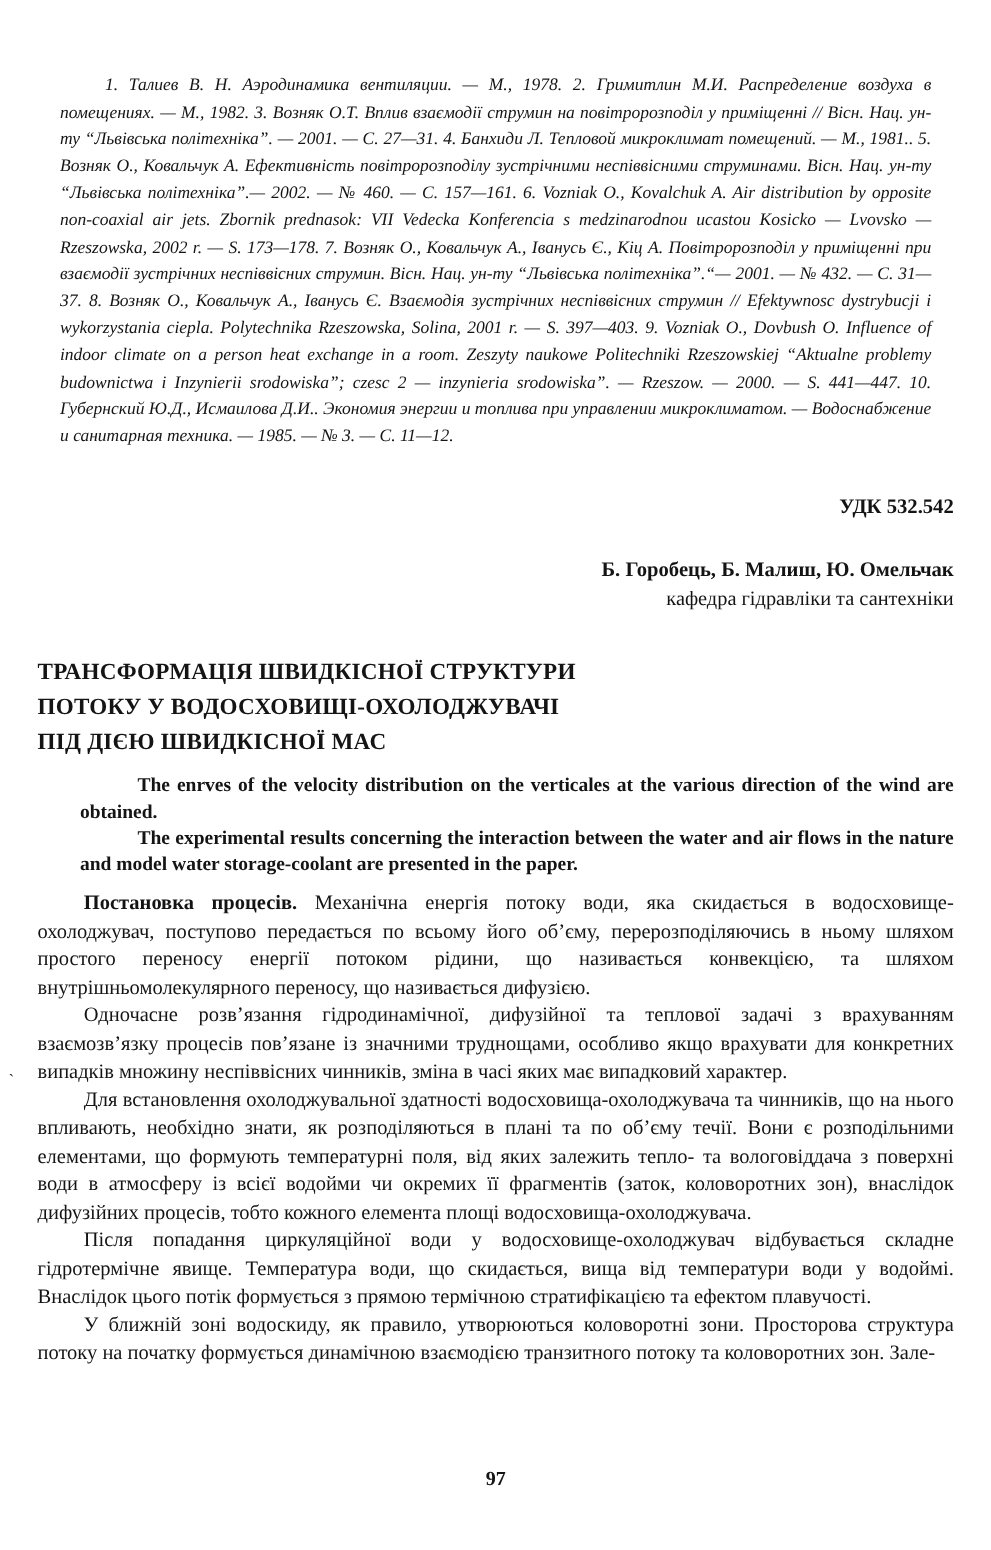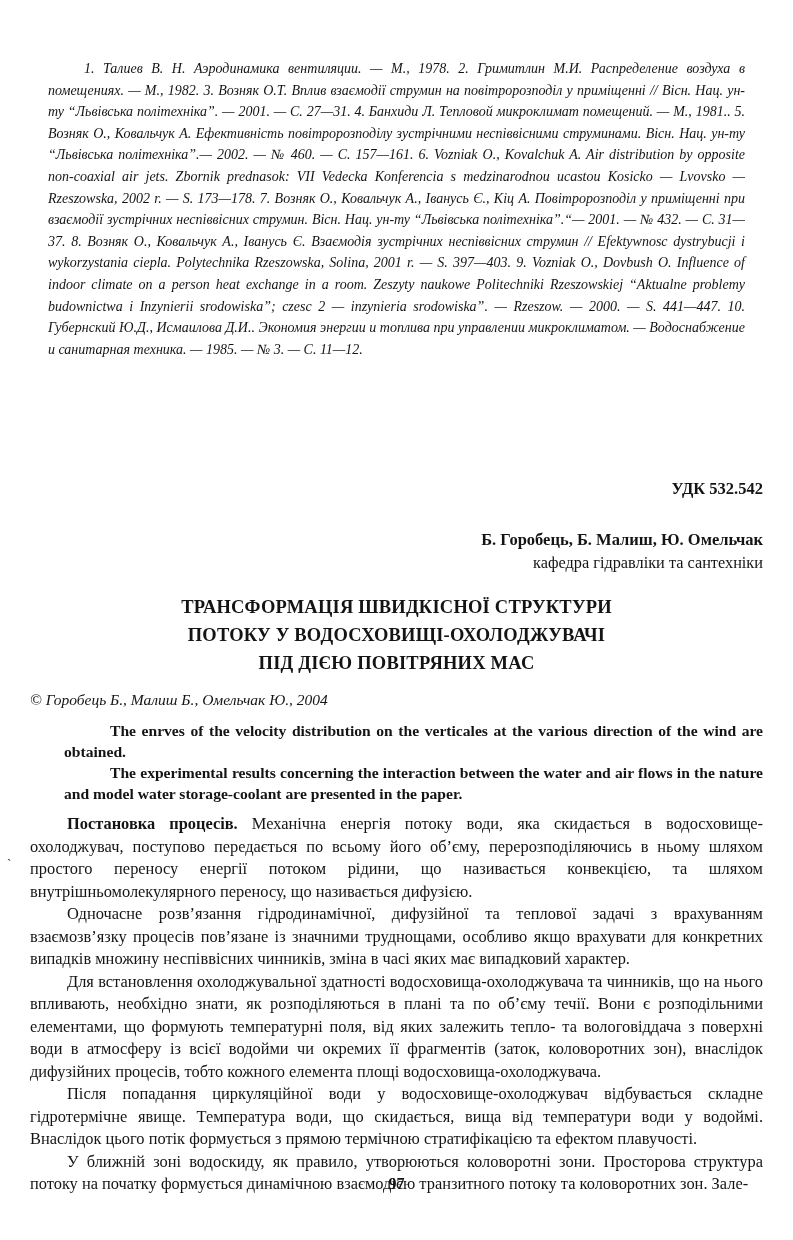--- a/index.html
+++ b/index.html
@@ -17,41 +17,40 @@
   }
   .refs {
     font-style: italic;
     font-size: 14px;
     line-height: 21.6px;
     text-align: justify;
     text-indent: 36px;
     margin: 18px;
   }
   .udk {
-    margin-top: 118px;
+    margin-top: 34px;
     text-align: right;
     font-weight: bold;
     font-size: 16.5px;
     line-height: 22px;
   }
   .authors {
     margin-top: 28px;
     text-align: right;
     font-weight: bold;
     font-size: 16.5px;
     line-height: 24px;
   }
   .affil {
     text-align: right;
     font-size: 16.3px;
     line-height: 22px;
   }
   .title {
-    margin-top: 19px;
-    text-align: center;
+    margin-top: 34px;
     font-weight: bold;
     font-size: 18.5px;
     line-height: 28px;
     letter-spacing: 0.2px;
   }
   .copyright {
     margin-top: 13px;
     font-style: italic;
     font-size: 15.5px;
     line-height: 20px;
@@ -102,24 +101,23 @@
   <p class="refs">1. Талиев В. Н. Аэродинамика вентиляции. — М., 1978. 2. Гримитлин М.И. Распределение воздуха в помещениях. — М., 1982. 3. Возняк О.Т. Вплив взаємодії струмин на повітророзподіл у приміщенні // Вісн. Нац. ун-ту “Львівська політехніка”. — 2001. — С. 27—31. 4. Банхиди Л. Тепловой микроклимат помещений. — М., 1981.. 5. Возняк О., Ковальчук А. Ефективність повітророзподілу зустрічними неспіввісними струминами. Вісн. Нац. ун-ту “Львівська політехніка”.— 2002. — № 460. — С. 157—161. 6. Vozniak O., Kovalchuk A. Air distribution by opposite non-coaxial air jets. Zbornik prednasok: VII Vedecka Konferencia s medzinarodnou ucastou Kosicko — Lvovsko — Rzeszowska, 2002 r. — S. 173—178. 7. Возняк О., Ковальчук А., Іванусь Є., Кіц А. Повітророзподіл у приміщенні при взаємодії зустрічних неспіввісних струмин. Вісн. Нац. ун-ту “Львівська політехніка”.“— 2001. — № 432. — С. 31—37. 8. Возняк О., Ковальчук А., Іванусь Є. Взаємодія зустрічних неспіввісних струмин // Efektywnosc dystrybucji i wykorzystania ciepla. Polytechnika Rzeszowska, Solina, 2001 r. — S. 397—403. 9. Vozniak O., Dovbush O. Influence of indoor climate on a person heat exchange in a room. Zeszyty naukowe Politechniki Rzeszowskiej “Aktualne problemy budownictwa i Inzynierii srodowiska”; czesc 2 — inzynieria srodowiska”. — Rzeszow. — 2000. — S. 441—447. 10. Губернский Ю.Д., Исмаилова Д.И.. Экономия энергии и топлива при управлении микроклиматом. — Водоснабжение и санитарная техника. — 1985. — № 3. — С. 11—12.</p>
 
   <div class="udk">УДК 532.542</div>
 
   <div class="authors">Б. Горобець, Б. Малиш, Ю. Омельчак</div>
   <div class="affil">кафедра гідравліки та сантехніки</div>
 
   <div class="title">
     <div>ТРАНСФОРМАЦІЯ ШВИДКІСНОЇ СТРУКТУРИ</div>
     <div>ПОТОКУ У ВОДОСХОВИЩІ-ОХОЛОДЖУВАЧІ</div>
-    <div>ПІД ДІЄЮ ПОВІТРЯНИХ МАС</div>
+    <div>ПІД ДІЄЮ ШВИДКІСНОЇ МАС</div>
   </div>
 
-  <div class="copyright">© Горобець Б., Малиш Б., Омельчак Ю., 2004</div>
 
   <div class="abstract">
     <p>The enrves of the velocity distribution on the verticales at the various direction of the wind are obtained.</p>
     <p>The experimental results concerning the interaction between the water and air flows in the nature and model water storage-coolant are presented in the paper.</p>
   </div>
 
   <div class="body-text">
     <p><span class="lead">Постановка процесів.</span><span> Механічна енергія потоку води, яка скидається в водосховище-охолоджувач, поступово передається по всьому його об’єму, перерозподіляючись в ньому шляхом простого переносу енергії потоком рідини, що називається конвекцією, та шляхом внутрішньомолекулярного переносу, що називається дифузією.</span></p>
     <p>Одночасне розв’язання гідродинамічної, дифузійної та теплової задачі з врахуванням взаємозв’язку процесів пов’язане із значними труднощами, особливо якщо врахувати для конкретних випадків множину неспіввісних чинників, зміна в часі яких має випадковий характер.</p>
     <p>Для встановлення охолоджувальної здатності водосховища-охолоджувача та чинників, що на нього впливають, необхідно знати, як розподіляються в плані та по об’єму течії. Вони є розподільними елементами, що формують температурні поля, від яких залежить тепло- та вологовіддача з поверхні води в атмосферу із всієї водойми чи окремих її фрагментів (заток, коловоротних зон), внаслідок дифузійних процесів, тобто кожного елемента площі водосховища-охолоджувача.</p>

